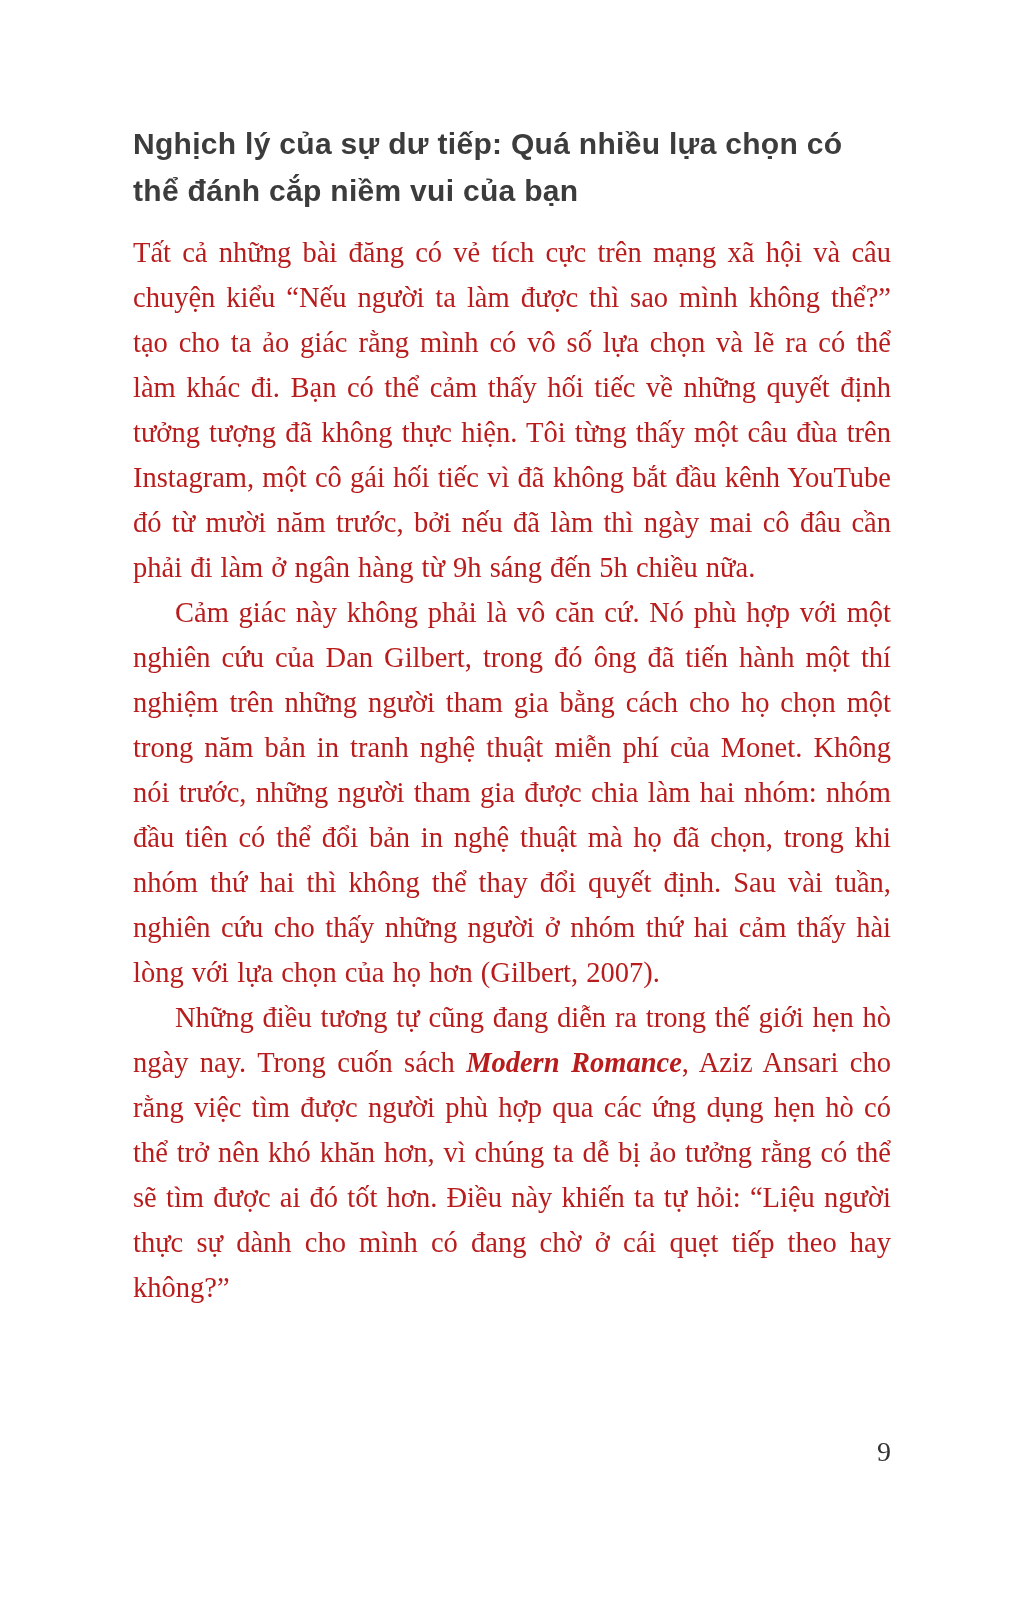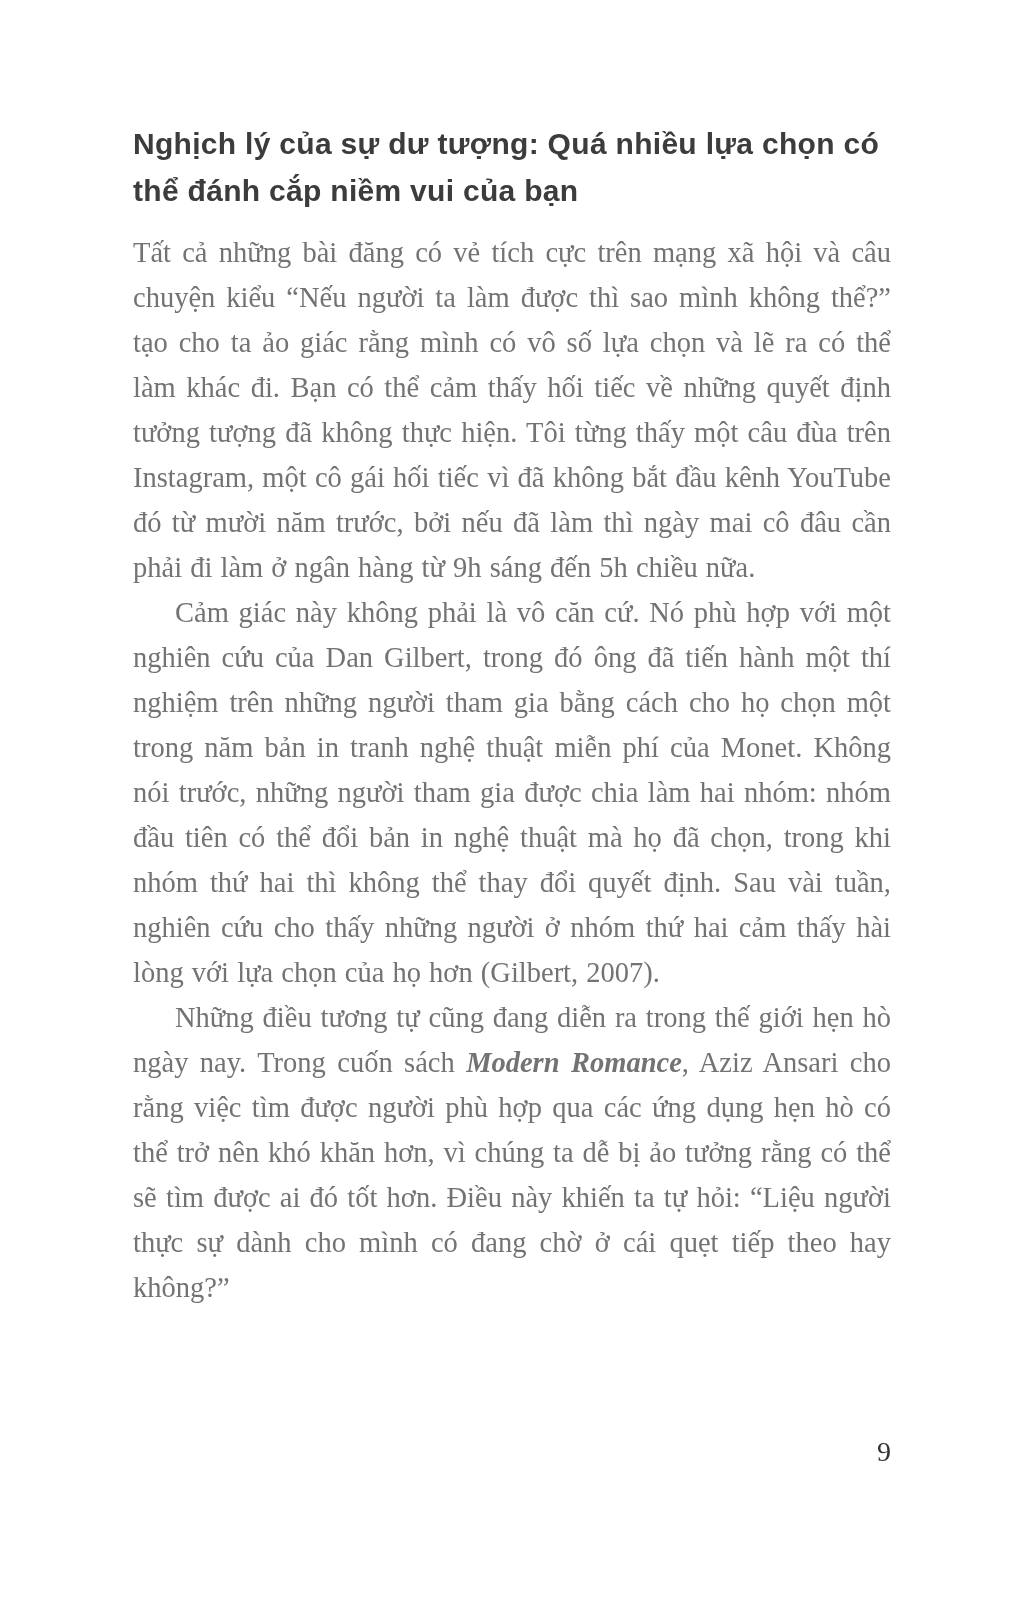--- a/index.html
+++ b/index.html
@@ -26,21 +26,21 @@
     font-weight: 700;
     font-size: 30px;
     line-height: 47px;
     color: #3c3c3c;
     letter-spacing: 0.3px;
     margin: 0 0 16px 0;
   }
   .para {
     font-size: 28.5px;
     line-height: 45px;
-    color: #737373;
+    color: #b91c1c;
     text-align: justify;
     margin: 0;
     word-spacing: 1px;
   }
   .para.indent {
     text-indent: 42px;
   }
   .italic {
     font-style: italic;
     font-weight: bold;
@@ -54,21 +54,21 @@
     font-size: 28px;
     color: #333333;
     font-family: "Liberation Serif", serif;
   }
 </style>
 </head>
 <body>
 
 <div class="page">
   <div class="content">
-    <h2 class="heading">Nghịch lý của sự dư tượng: Quá nhiều lựa chọn có thể đánh cắp niềm vui của bạn</h2>
+    <h2 class="heading">Nghịch lý của sự dư tiếp: Quá nhiều lựa chọn có thể đánh cắp niềm vui của bạn</h2>
 
     <p class="para">Tất cả những bài đăng có vẻ tích cực trên mạng xã hội và câu chuyện kiểu “Nếu người ta làm được thì sao mình không thể?” tạo cho ta ảo giác rằng mình có vô số lựa chọn và lẽ ra có thể làm khác đi. Bạn có thể cảm thấy hối tiếc về những quyết định tưởng tượng đã không thực hiện. Tôi từng thấy một câu đùa trên Instagram, một cô gái hối tiếc vì đã không bắt đầu kênh YouTube đó từ mười năm trước, bởi nếu đã làm thì ngày mai cô đâu cần phải đi làm ở ngân hàng từ 9h sáng đến 5h chiều nữa.</p>
 
     <p class="para indent">Cảm giác này không phải là vô căn cứ. Nó phù hợp với một nghiên cứu của Dan Gilbert, trong đó ông đã tiến hành một thí nghiệm trên những người tham gia bằng cách cho họ chọn một trong năm bản in tranh nghệ thuật miễn phí của Monet. Không nói trước, những người tham gia được chia làm hai nhóm: nhóm đầu tiên có thể đổi bản in nghệ thuật mà họ đã chọn, trong khi nhóm thứ hai thì không thể thay đổi quyết định. Sau vài tuần, nghiên cứu cho thấy những người ở nhóm thứ hai cảm thấy hài lòng với lựa chọn của họ hơn (Gilbert, 2007).</p>
 
     <p class="para indent"><span>Những điều tương tự cũng đang diễn ra trong thế giới hẹn hò ngày nay. Trong cuốn sách </span><span class="italic">Modern Romance</span><span>, Aziz Ansari cho rằng việc tìm được người phù hợp qua các ứng dụng hẹn hò có thể trở nên khó khăn hơn, vì chúng ta dễ bị ảo tưởng rằng có thể sẽ tìm được ai đó tốt hơn. Điều này khiến ta tự hỏi: “Liệu người thực sự dành cho mình có đang chờ ở cái quẹt tiếp theo hay không?”</span></p>
   </div>
 
   <div class="page-number">9</div>
 </div>

